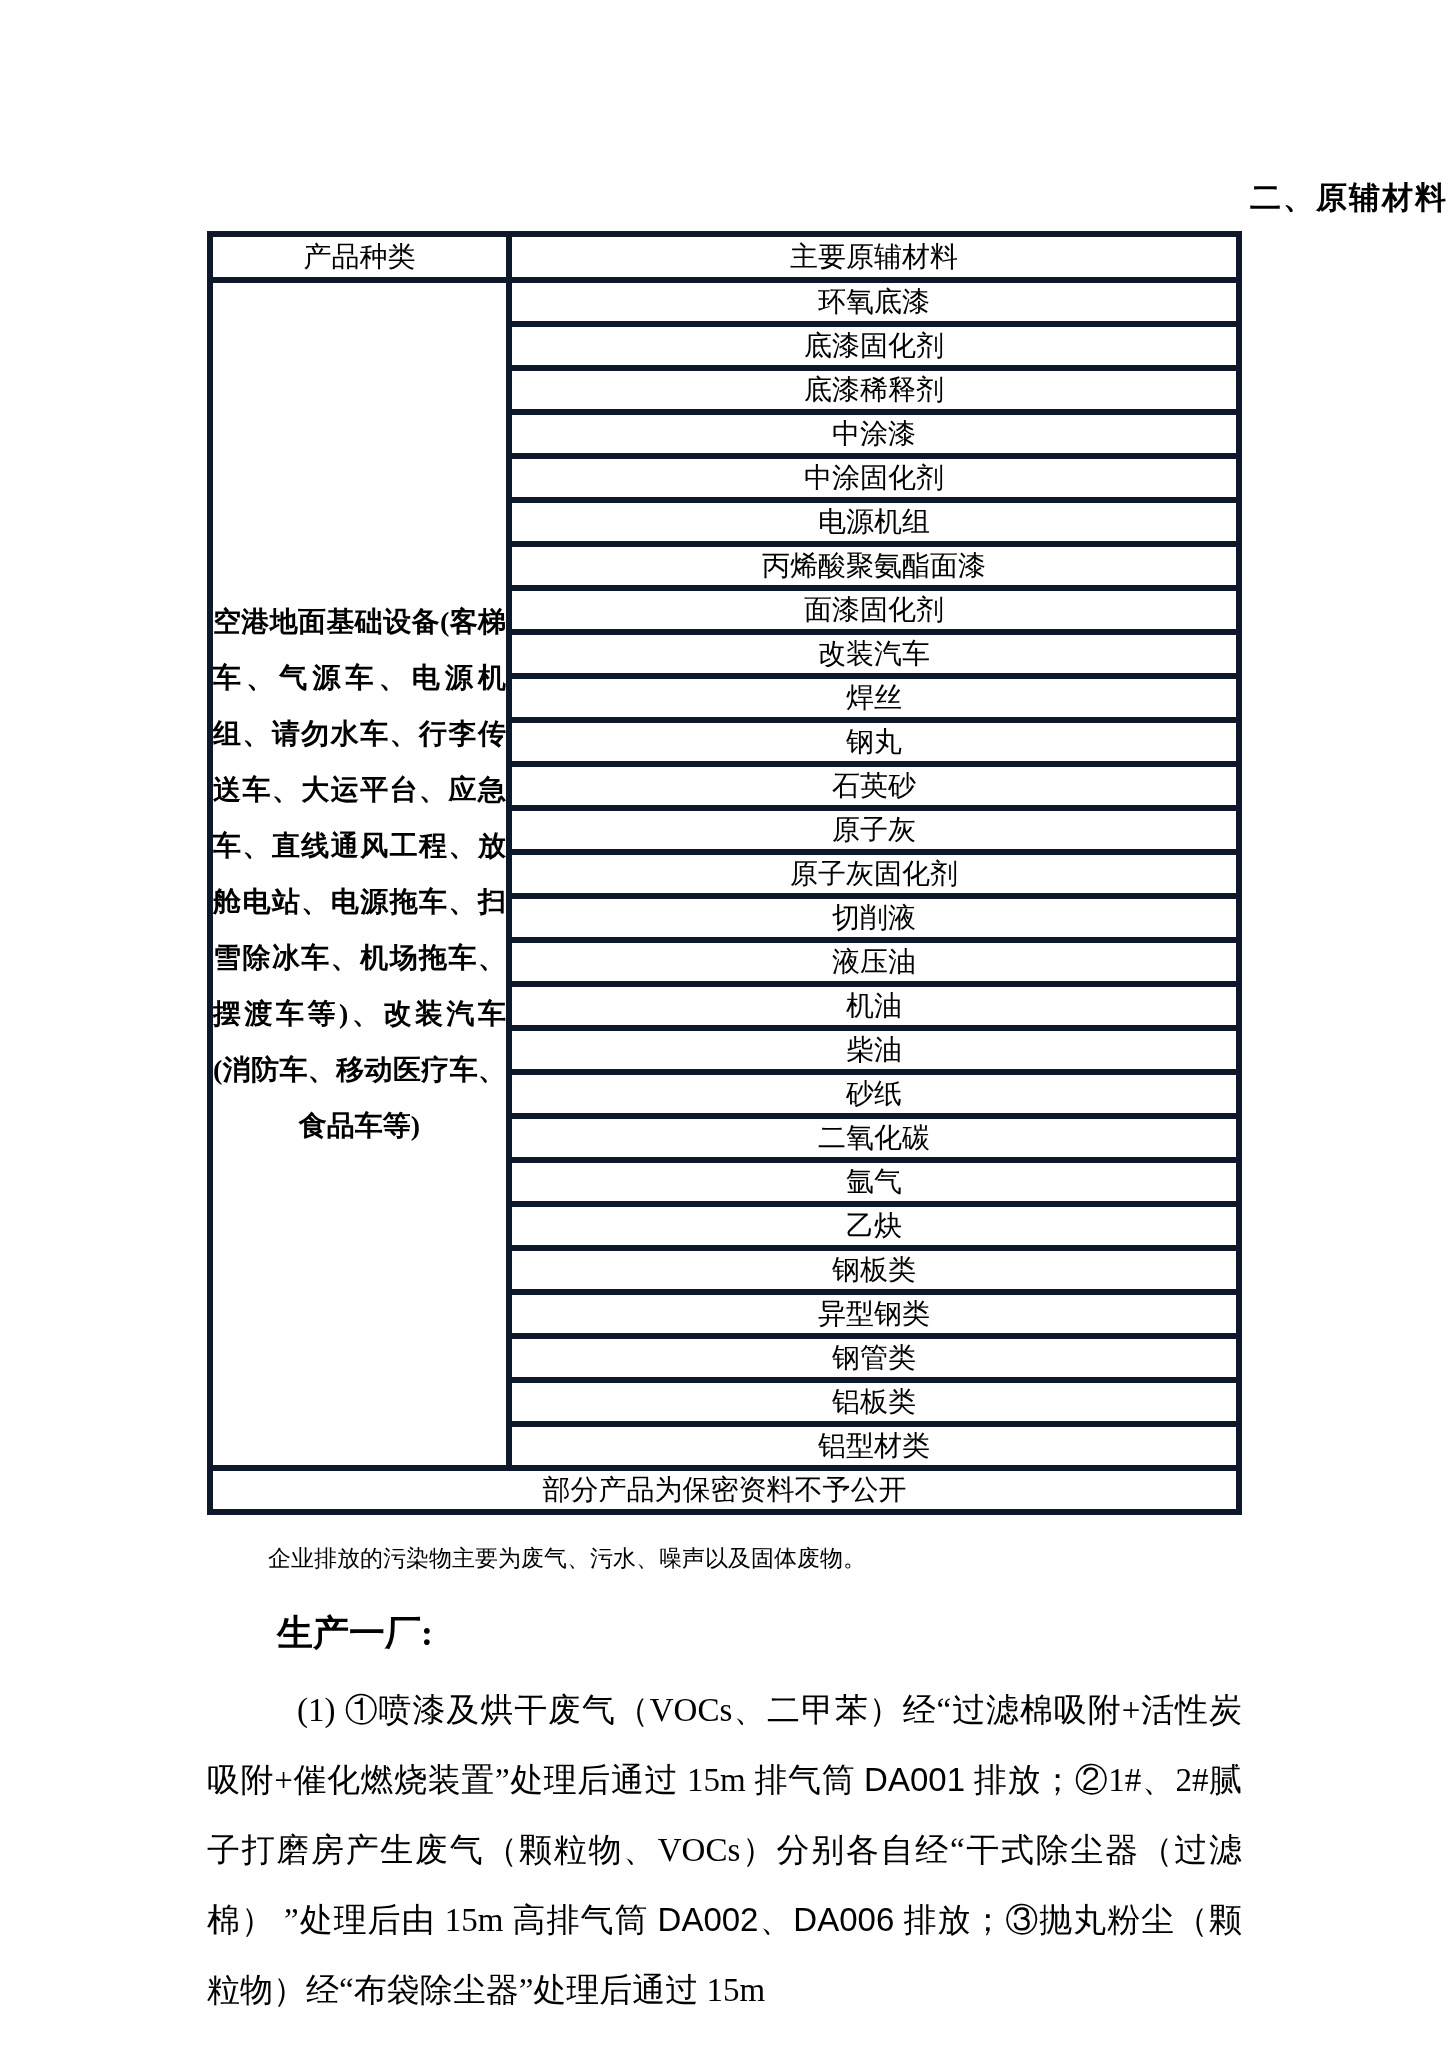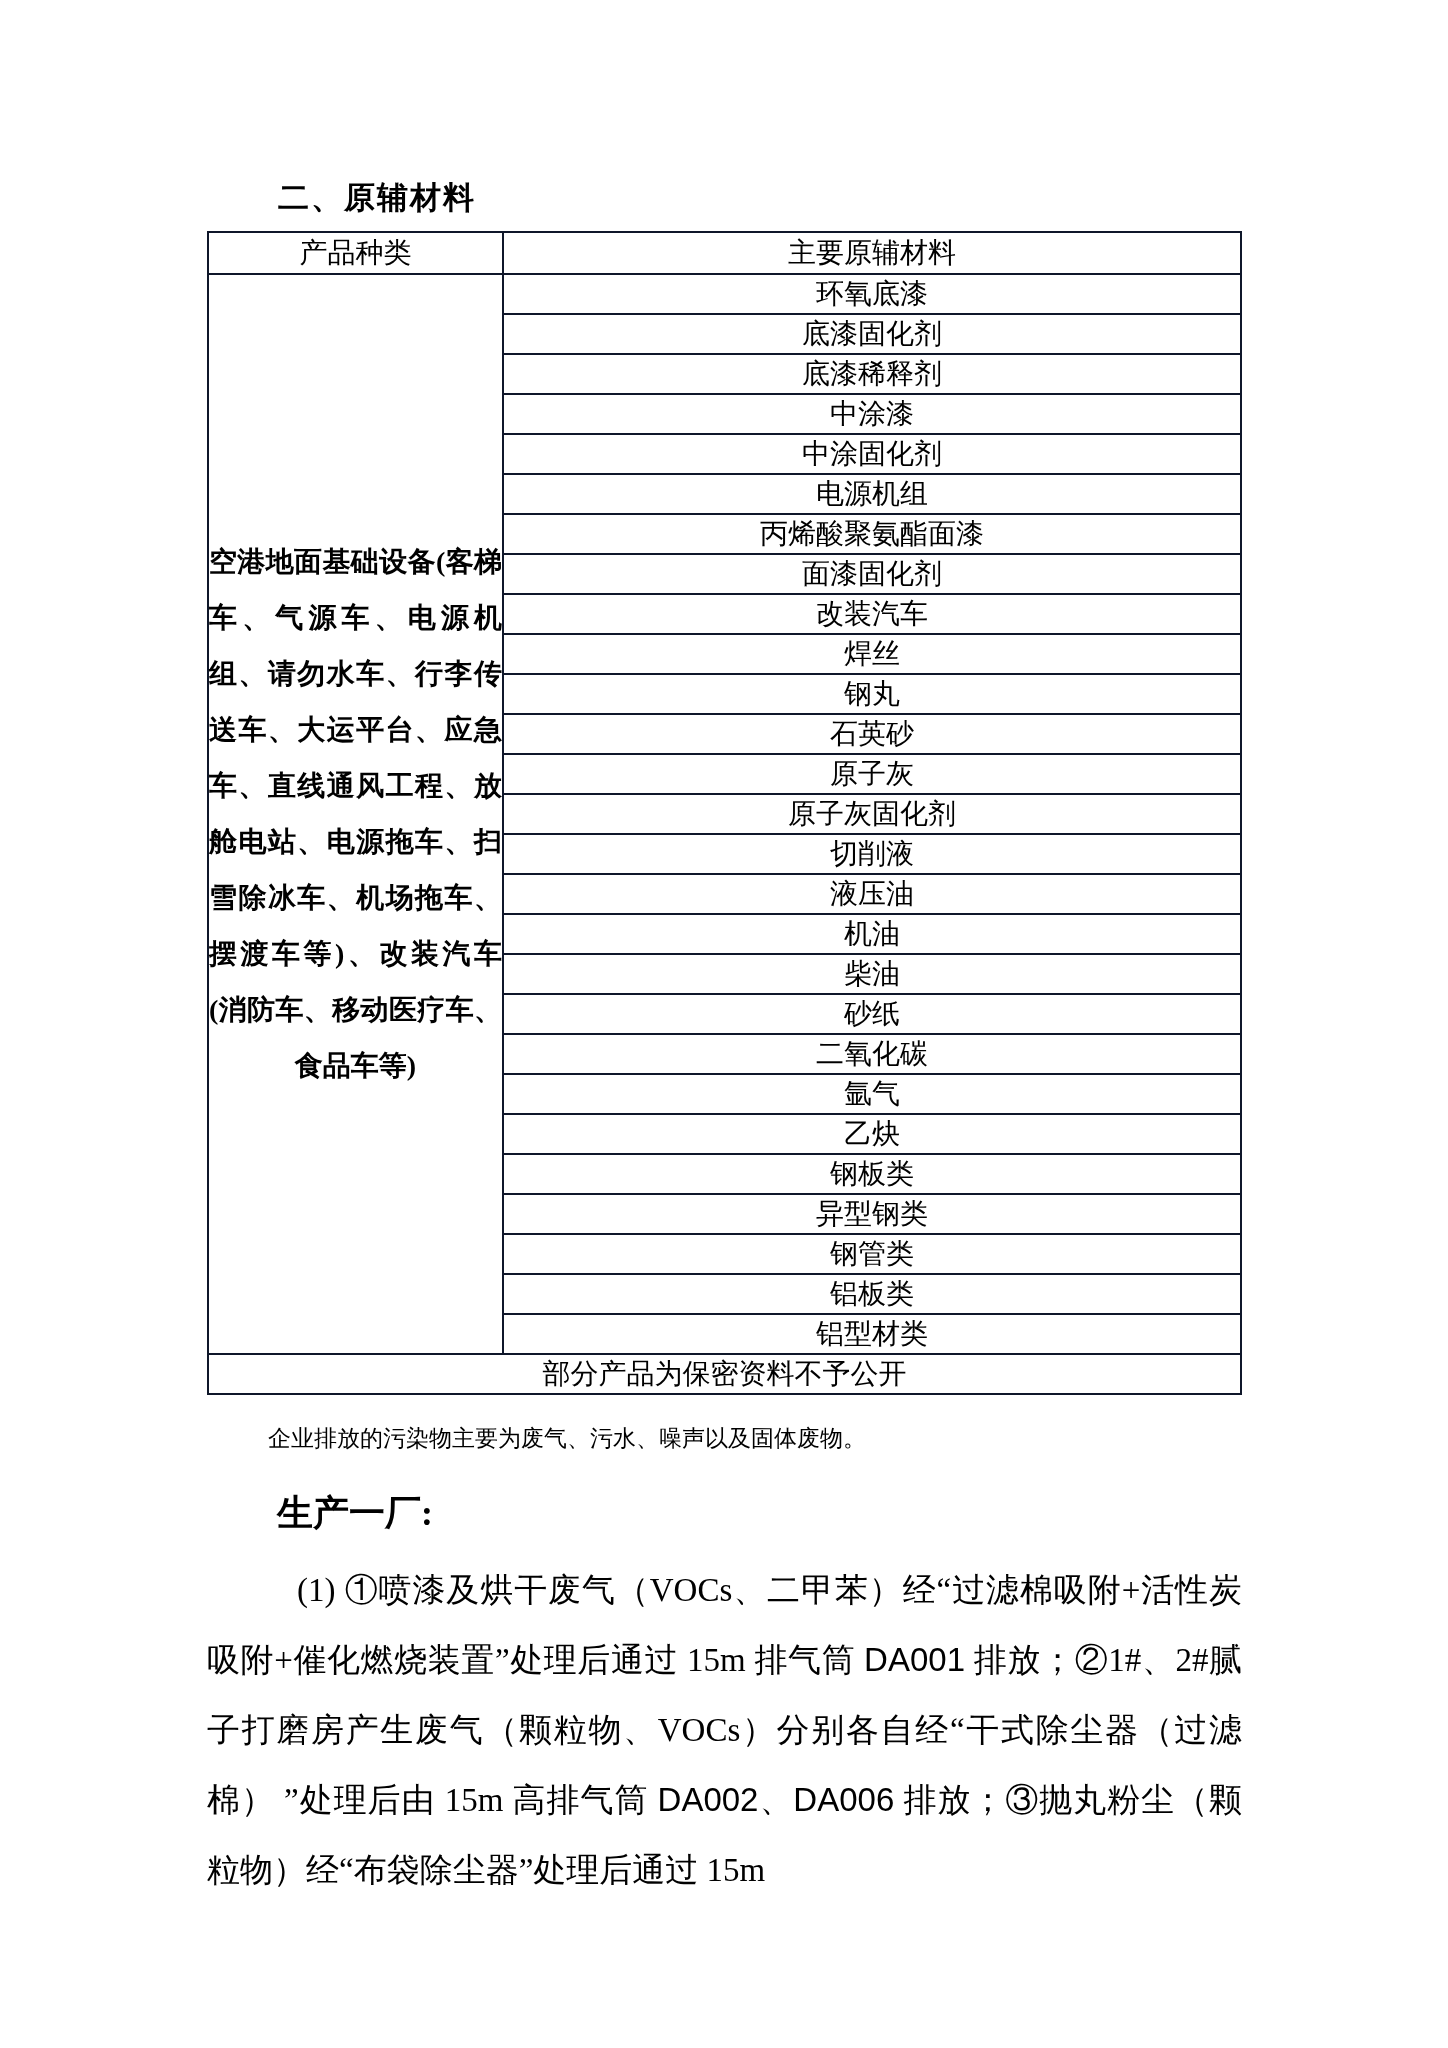--- a/index.html
+++ b/index.html
@@ -16,29 +16,30 @@
   .heading {
     font-family: "Liberation Sans", "DejaVu Sans", sans-serif;
     font-weight: bold;
     color: #000;
   }
   .h-sec2 {
     margin: 178px 0 0 278px;
     font-size: 31px;
     line-height: 40px;
     letter-spacing: 2px;
+    text-align: right;
   }
   .mat-table {
     border-collapse: collapse;
     table-layout: fixed;
     width: 1035px;
     margin: 13px 0 0 207px;
   }
   .mat-table td {
-    border: 2px solid #0f172a;
+    border: 6px solid #0f172a;
     font-size: 28px;
     padding: 0;
     text-align: center;
     vertical-align: middle;
   }
   .col-prod { width: 293px; }
   .th-cell { height: 40px; }
   .mat-cell { height: 36px; }
   .prod-cell { vertical-align: middle; padding: 0 14px; }
   .prod-text {

